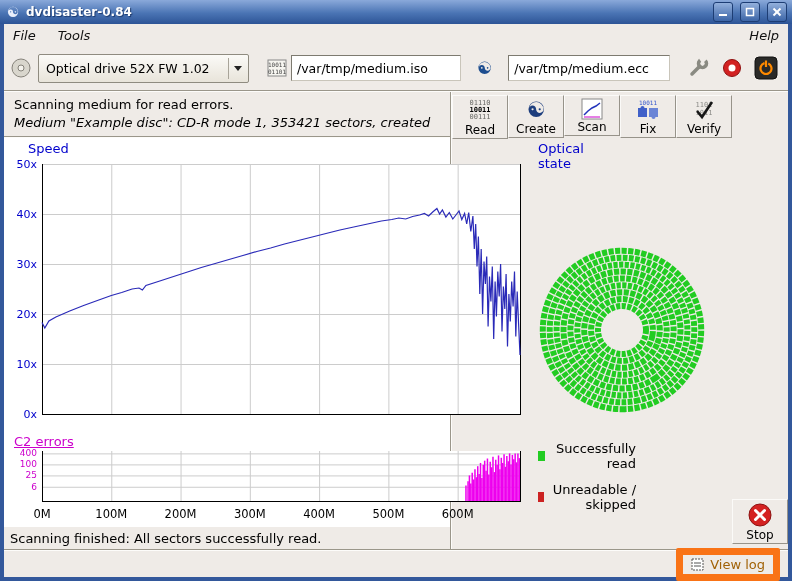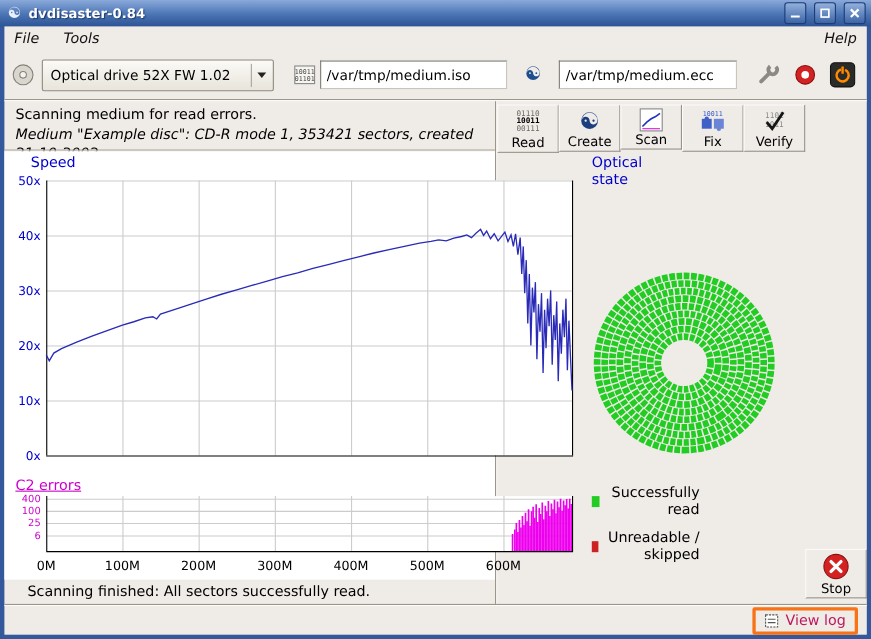--- a/index.html
+++ b/index.html
@@ -55,35 +55,35 @@
   #speed-svg{position:absolute;left:4px;top:18px;}
   .c2-title{position:absolute;left:10px;top:296px;font-size:13px;color:#cc00cc;text-decoration:underline;}
   #c2-svg{position:absolute;left:4px;top:309px;}
   #disc-svg{position:absolute;left:528px;top:102px;}
   .legend{position:absolute;left:534px;top:303px;display:flex;flex-direction:column;gap:11px;font-size:13px;color:#000;}
   .legend-row{display:flex;align-items:center;gap:8px;text-align:right;}
   .legend-swatch{width:10px;height:10px;display:inline-block;}
   svg text{font-family:"DejaVu Sans","Liberation Sans",sans-serif;}
   .monotext{font-family:"DejaVu Sans Mono","Liberation Mono",monospace;}
 
-  .finish-line{flex:1;display:flex;align-items:center;padding-left:21px;font-size:13px;color:#000;}
+  .finish-line{flex:1;display:flex;align-items:center;padding-left:6px;font-size:13px;color:#000;}
 
   .sidebar{flex:1;display:flex;flex-direction:row;align-items:flex-start;padding-top:2px;box-sizing:border-box;}
   .side-btn{width:54px;margin:1px 0;padding:2px 0 1px;border:1px solid;border-color:#fbfaf8 #97938a #97938a #fbfaf8;
     background:#efebe7;display:flex;flex-direction:column;align-items:center;cursor:default;}
   .side-label{font-size:12px;color:#000;line-height:14px;}
   .bin-icon{display:flex;flex-direction:column;align-items:center;font-family:"DejaVu Sans Mono","Liberation Mono",monospace;
     font-size:7px;line-height:7px;color:#6a6a66;padding:2px 0;}
   .bin-icon .bold{font-weight:bold;color:#000;}
   .yinyang-icon{font-size:21px;line-height:24px;color:#1d3e7e;}
   .stop-btn{margin-top:auto;margin-bottom:5px;}
 
   .bottombar{height:26px;display:flex;align-items:center;justify-content:flex-end;padding:0 8px;}
-  .viewlog-btn{display:flex;align-items:center;gap:6px;font-size:13px;color:#be185d;padding:2px 8px;
-    border:3px solid #f97316;border-radius:2px;cursor:default;}
+  .viewlog-btn{display:flex;align-items:center;gap:6px;font-size:13px;color:#a16207;padding:2px 8px;
+    border:7px solid #f97316;border-radius:2px;cursor:default;}
 </style>
 </head>
 <body>
 
 <div class="window">
 
   <div class="titlebar">
     <span class="title-icon">☯</span>
     <span class="title-text">dvdisaster-0.84</span>
     <span class="winbtn">

